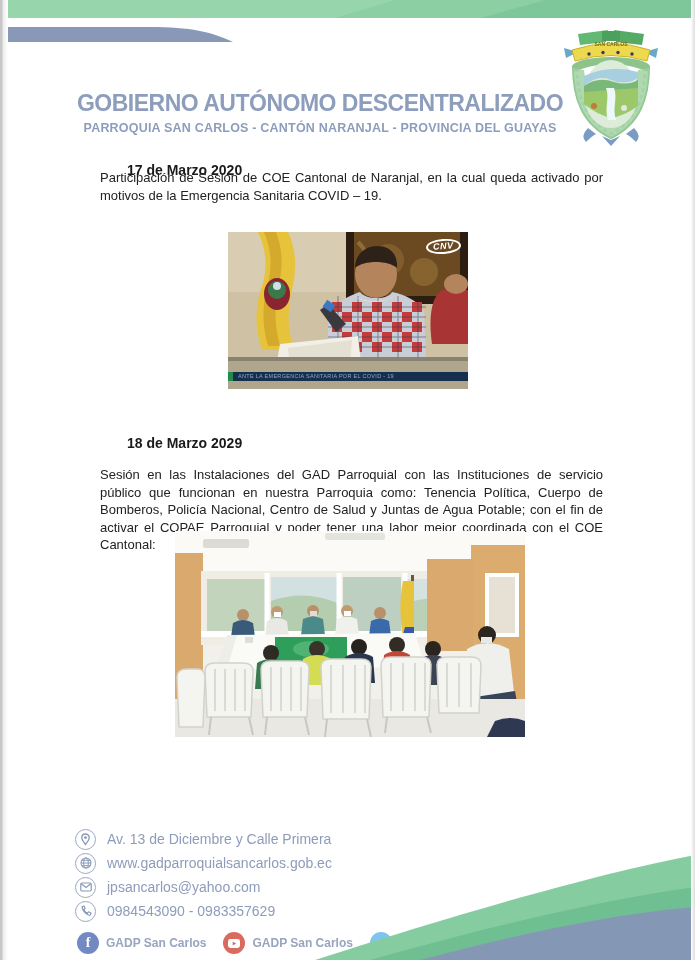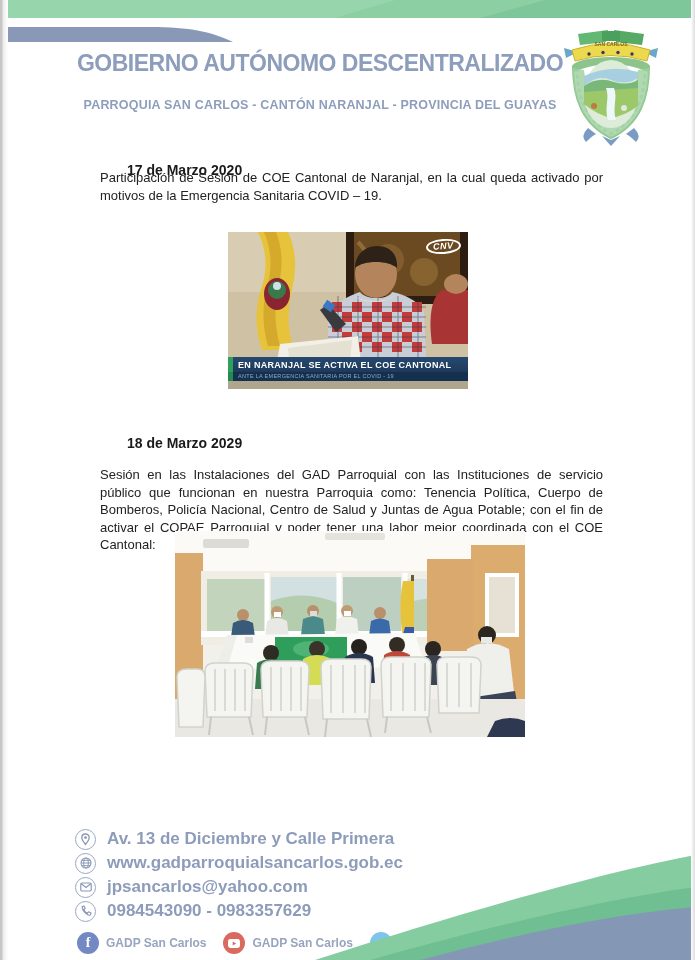--- a/index.html
+++ b/index.html
@@ -9,22 +9,22 @@
   }
   .scan-edge-left{position:absolute;left:0;top:0;width:8px;height:960px;
     background:linear-gradient(90deg,#c6c6c6 0,#c6c6c6 2px,#ececec 3px,#f7f7f7 6px,#ffffff 8px);}
   .scan-edge-right{position:absolute;right:0;top:0;width:4px;height:960px;
     background:linear-gradient(270deg,#dddddd 0,#f5f5f5 3px,#ffffff 4px);}
   svg{display:block;}
 
   
   .top-decor{position:absolute;left:0;top:0;}
   .header-text{position:absolute;left:55px;top:48px;width:530px;text-align:center;color:#8d9dbc;}
-  .title-line{font-weight:bold;font-size:23px;line-height:30px;letter-spacing:-0.5px;}
-  .header-sub{font-weight:bold;font-size:12.5px;letter-spacing:0.2px;margin-top:20px;}
+  .title-line{font-weight:bold;font-size:23px;line-height:30px;letter-spacing:-0.5px;margin-top:40px;}
+  .header-sub{font-weight:bold;font-size:12.5px;letter-spacing:0.2px;margin-top:3px;}
   .crest{position:absolute;left:558px;top:28px;}
 
   
   .date-h{position:absolute;left:109px;color:#1a1a1a;font-size:14px;font-weight:bold;margin:18px;}
   .body-p{position:absolute;left:100px;width:503px;color:#222222;font-size:13px;line-height:17.5px;
     text-align:justify;margin:0;}
 
   
   .photo1{position:absolute;left:228px;top:232px;width:240px;height:157px;overflow:hidden;}
   .photo1 .scene{position:absolute;left:0;top:0;}
@@ -36,21 +36,21 @@
     color:#ffffff;font-weight:bold;font-size:9px;letter-spacing:0.3px;padding:3px 4px 2px 5px;
     white-space:nowrap;}
   .ltb-sub{background:#15304e;border-left:5px solid #238a4e;color:#8fa9c8;font-size:5.5px;
     letter-spacing:0.3px;padding:1px 4px 2px 5px;white-space:nowrap;}
 
   
   .photo2{position:absolute;left:175px;top:531px;width:350px;height:206px;overflow:hidden;}
 
   
   .footer{position:absolute;left:75px;top:827px;}
-  .c-row{display:flex;align-items:center;height:24px;color:#8d9cba;font-size:17px;font-weight:bold;}
+  .c-row{display:flex;align-items:center;height:24px;color:#8d9cba;font-size:14px;font-weight:normal;}
   .c-icon{width:21px;height:21px;border:1.5px solid #9aa8c2;border-radius:50%;
     display:flex;align-items:center;justify-content:center;margin-right:11px;box-sizing:border-box;}
   .social{display:flex;align-items:center;margin-top:9px;margin-left:2px;}
   .s-item{display:flex;align-items:center;margin-right:17px;color:#98a5bf;font-size:12px;font-weight:bold;}
   .s-icon{width:22px;height:22px;border-radius:50%;display:flex;align-items:center;justify-content:center;
     margin-right:7px;}
   .s-fb{background:#7289c4;color:#ffffff;font-size:14px;font-weight:bold;font-family:"Liberation Serif",serif;}
   .s-yt{background:#da6a5e;}
   .s-tw{background:#7fc4ea;}
 
@@ -156,21 +156,20 @@
       <rect x="96" y="70" width="10" height="8" transform="rotate(35 101 74)" fill="#3a78c8"></rect>
       <polygon points="52,112 130,104 136,157 44,157" fill="#f2efe6"></polygon>
       <polygon points="60,116 124,108 122,130 62,134" fill="#e4e0d2"></polygon>
       <path d="M214 58 C204 64 200 84 204 112 L240 112 L240 58 Z" fill="#a83434"></path>
       <ellipse cx="228" cy="52" rx="12" ry="10" fill="#b4855c"></ellipse>
       <rect x="0" y="125" width="240" height="32" fill="#b0a68e"></rect>
       <rect x="0" y="125" width="240" height="4" fill="#8a8270"></rect>
     </svg>
     <div class="cnv-badge">CNV</div>
     <div class="ltb">
-      <div class="ltb-title">EN NARANJAL SE ACTIVA EL COE CANTONAL</div>
       <div class="ltb-sub">ANTE LA EMERGENCIA SANITARIA POR EL COVID - 19</div>
     </div>
   </div>
 
   <h3 class="date-h" style="top:417px">18 de Marzo 2029</h3>
   <p class="body-p" style="top:466px">Sesión en las Instalaciones del GAD Parroquial con las Instituciones de servicio público que funcionan en nuestra Parroquia como: Tenencia Política, Cuerpo de Bomberos, Policía Nacional, Centro de Salud y Juntas de Agua Potable; con el fin de activar el COPAE Parroquial y poder tener una labor mejor coordinada con el COE Cantonal:</p>
 
   <div class="photo2">
     <svg width="350" height="206" viewBox="0 0 350 206">
       <rect x="0" y="0" width="350" height="206" fill="#f2f0ea"></rect>

